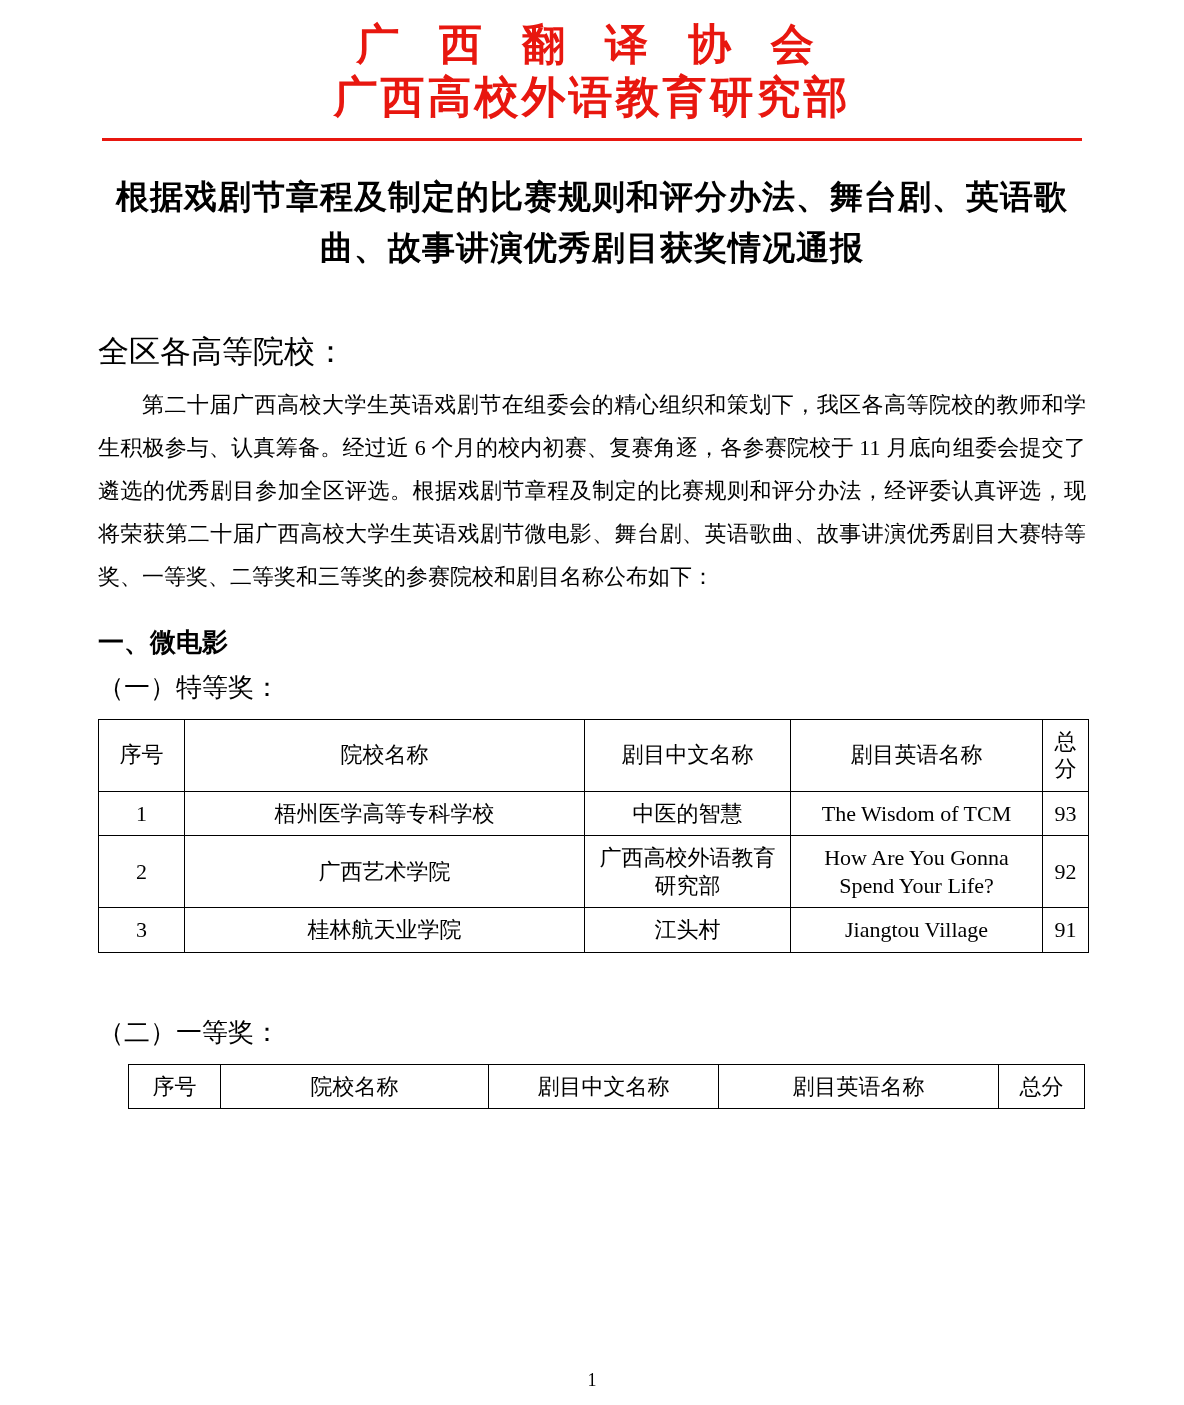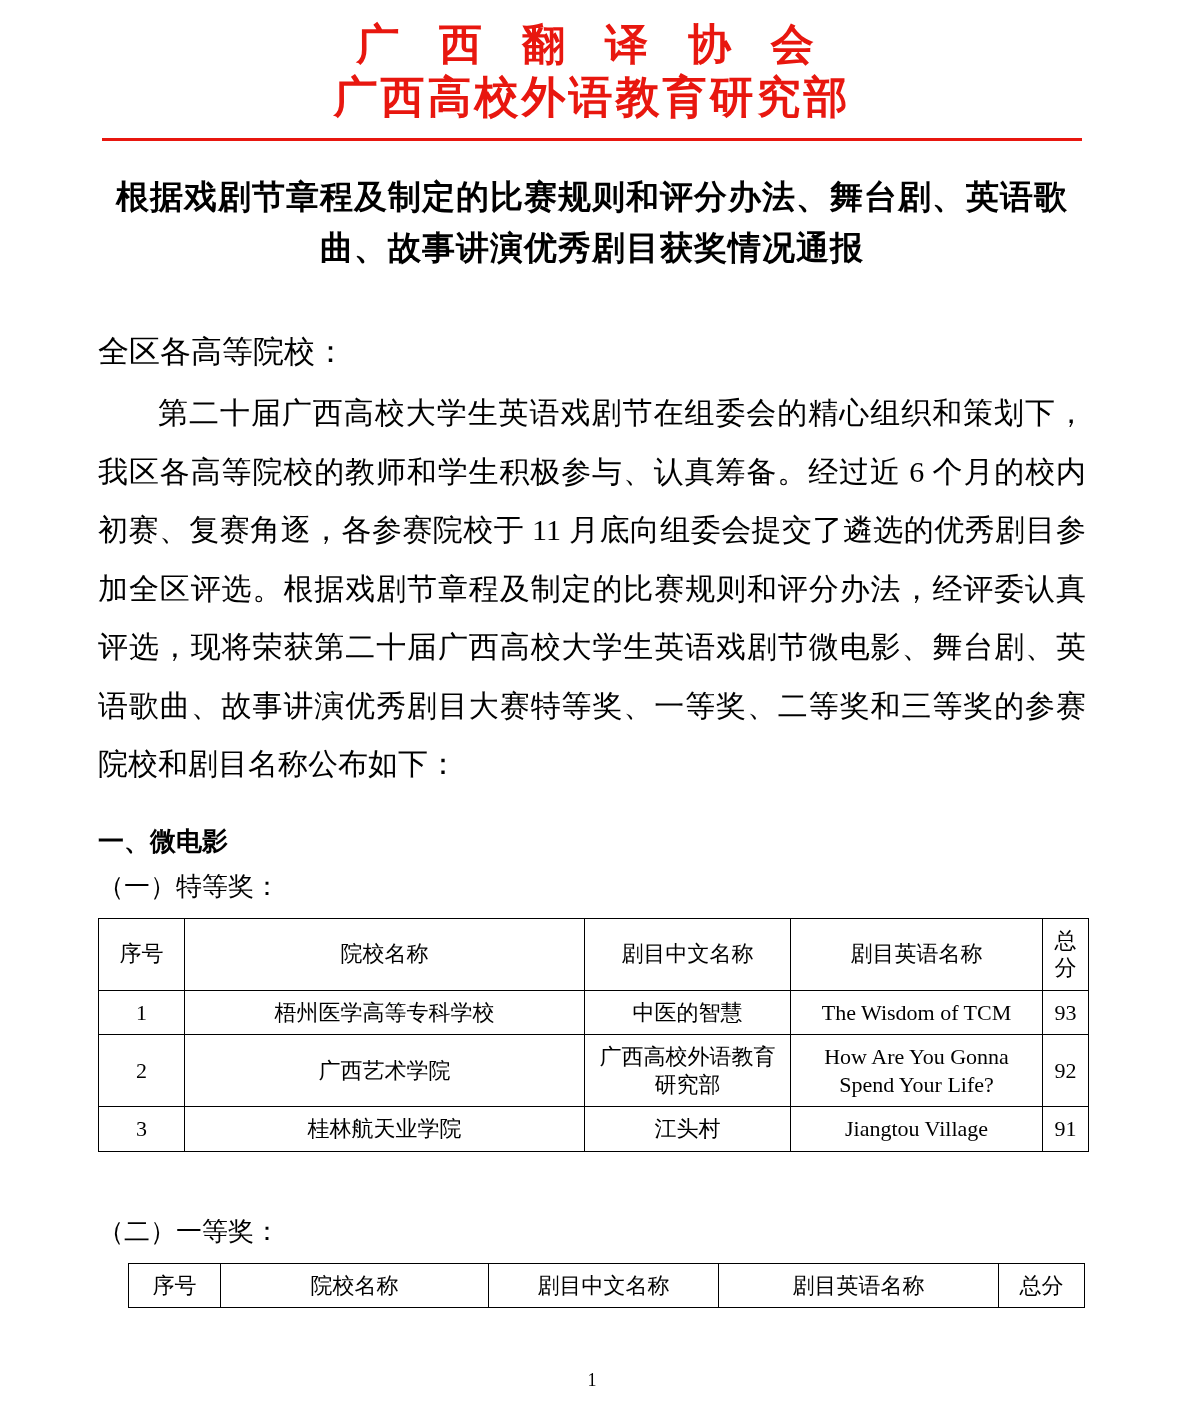--- a/index.html
+++ b/index.html
@@ -60,21 +60,21 @@
     margin: 30px 0 0 0;
     letter-spacing: 1px;
   }
   
   .salutation {
     font-size: 31px;
     line-height: 1.7;
     margin-top: 52px;
   }
   .para {
-    font-size: 30px;
+    font-size: 22px;
     line-height: 1.95;
     text-align: justify;
     text-justify: inter-ideograph;
     text-indent: 2em;
     margin-top: 6px;
   }
   .section-head {
     font-family: "Liberation Sans", sans-serif;
     font-weight: bold;
     font-size: 26px;

